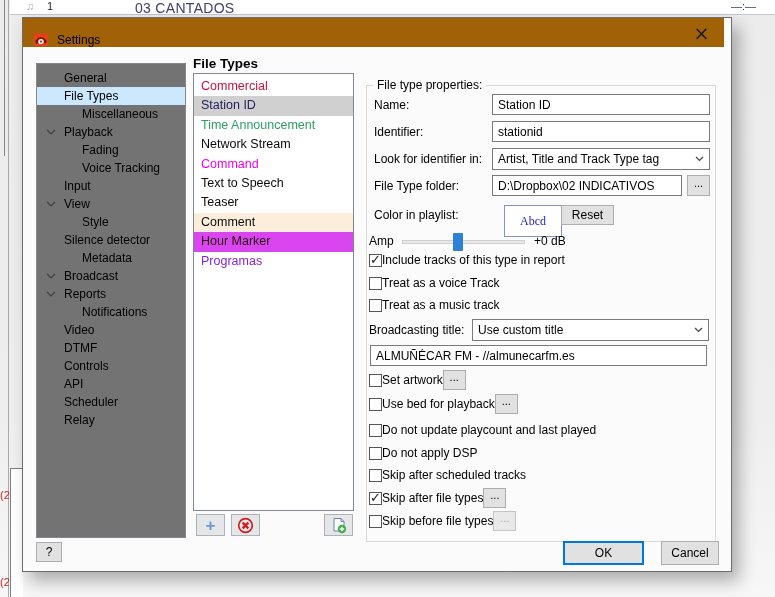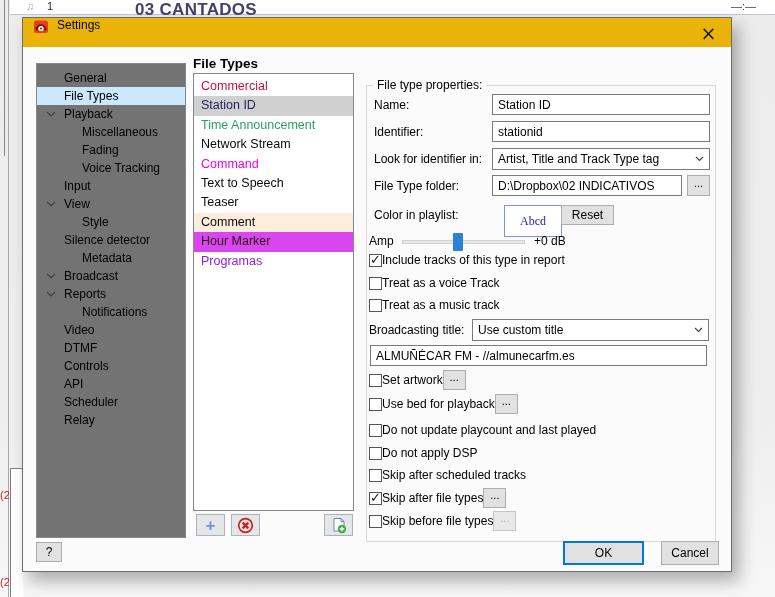--- a/index.html
+++ b/index.html
@@ -5,30 +5,30 @@
   html,body{margin:0;padding:0}
   body{
     width:775px;height:597px;position:relative;overflow:hidden;
     font-family:"Liberation Sans",sans-serif;font-size:12px;color:#000;
     background:linear-gradient(180deg,#ececec 0%,#eeeeee 70%,#f7f7f7 100%);
   }
   
   .bg-topstrip{position:absolute;left:10px;top:0;right:0;height:14px;background:#fff;border-bottom:1px solid #c3c6d4}
   .bg-note{position:absolute;left:26px;top:0;font-size:11px;color:#9fb0c8}
   .bg-num{position:absolute;left:47px;top:0;font-size:11px;color:#24243c}
-  .bg-title{position:absolute;left:135px;top:0;font-size:17px;font-weight:bold;color:#46406a;letter-spacing:.3px}
+  .bg-title{position:absolute;left:135px;top:0;font-size:14px;font-weight:normal;color:#46406a;letter-spacing:.3px}
   .bg-time{position:absolute;left:731px;top:0;font-size:11px;color:#3a3a5e}
   .bg-vline1{position:absolute;left:8px;top:0;width:1px;height:597px;background:#a9a9a9}
   .bg-vline2{position:absolute;left:4px;top:0;width:1px;height:156px;background:#8a8a8a}
   .bg-panel{position:absolute;left:10px;top:468px;width:12px;height:129px;background:#fff;border:1px solid #7e7e7e;border-right:none}
   .bg-frag{position:absolute;left:0;width:9px;overflow:hidden;font-size:11px;color:#cc2222;white-space:nowrap}
   
   .dialog{position:absolute;left:22px;top:17px;width:708px;height:553px;background:#fbfbfb;
     border:1px solid #6d6d6d;box-shadow:7px 9px 16px rgba(0,0,0,.30);z-index:5}
-  .titlebar{position:absolute;left:0;top:0;right:0;height:29px;background:#eab308;display:flex;align-items:flex-start}
+  .titlebar{position:absolute;left:0;top:0;right:7px;height:29px;background:#a16207;display:flex;align-items:flex-end}
   .title-icon{margin-left:10px;width:16px;height:16px;flex:0 0 16px}
   .title-text{margin-left:8px;font-size:12px}
   .close-btn{position:absolute;right:0;top:0;width:45px;height:29px;display:flex;align-items:center;justify-content:center;
     font-size:19px;color:#1c1c1c;background:transparent;border:none;cursor:default;font-family:"DejaVu Sans",sans-serif}
   
   .tree{position:absolute;left:13px;top:45px;width:150px;height:475px;background:#737373;border:1px solid #828790;
     box-sizing:border-box;padding-top:5px;overflow:hidden}
   .tree-row{height:18px;display:flex;align-items:center;position:relative;cursor:default}
   .tree-row.sel{background:#cce8ff}
   .tree-chev{position:absolute;left:9px;top:6px;line-height:0}
@@ -102,28 +102,28 @@
     <button class="close-btn">×</button>
   </div>
 
   <div class="tree" id="tree">
       <div class="tree-row lv0">
         <span class="tree-lab">General</span>
       </div>
       <div class="tree-row lv0 sel">
         <span class="tree-lab">File Types</span>
       </div>
+      <div class="tree-row lv1">
+        <span class="tree-lab">Miscellaneous</span>
+      </div>
       <div class="tree-row lv0">
         <span class="tree-chev"><svg width="10" height="6" viewBox="0 0 10 6">
             <polyline points="1,1 5,5 9,1" fill="none" stroke="#404040" stroke-width="1.2"></polyline>
           </svg></span>
         <span class="tree-lab">Playback</span>
-      </div>
-      <div class="tree-row lv1">
-        <span class="tree-lab">Miscellaneous</span>
       </div>
       <div class="tree-row lv1">
         <span class="tree-lab">Fading</span>
       </div>
       <div class="tree-row lv1">
         <span class="tree-lab">Voice Tracking</span>
       </div>
       <div class="tree-row lv0">
         <span class="tree-lab">Input</span>
       </div>

